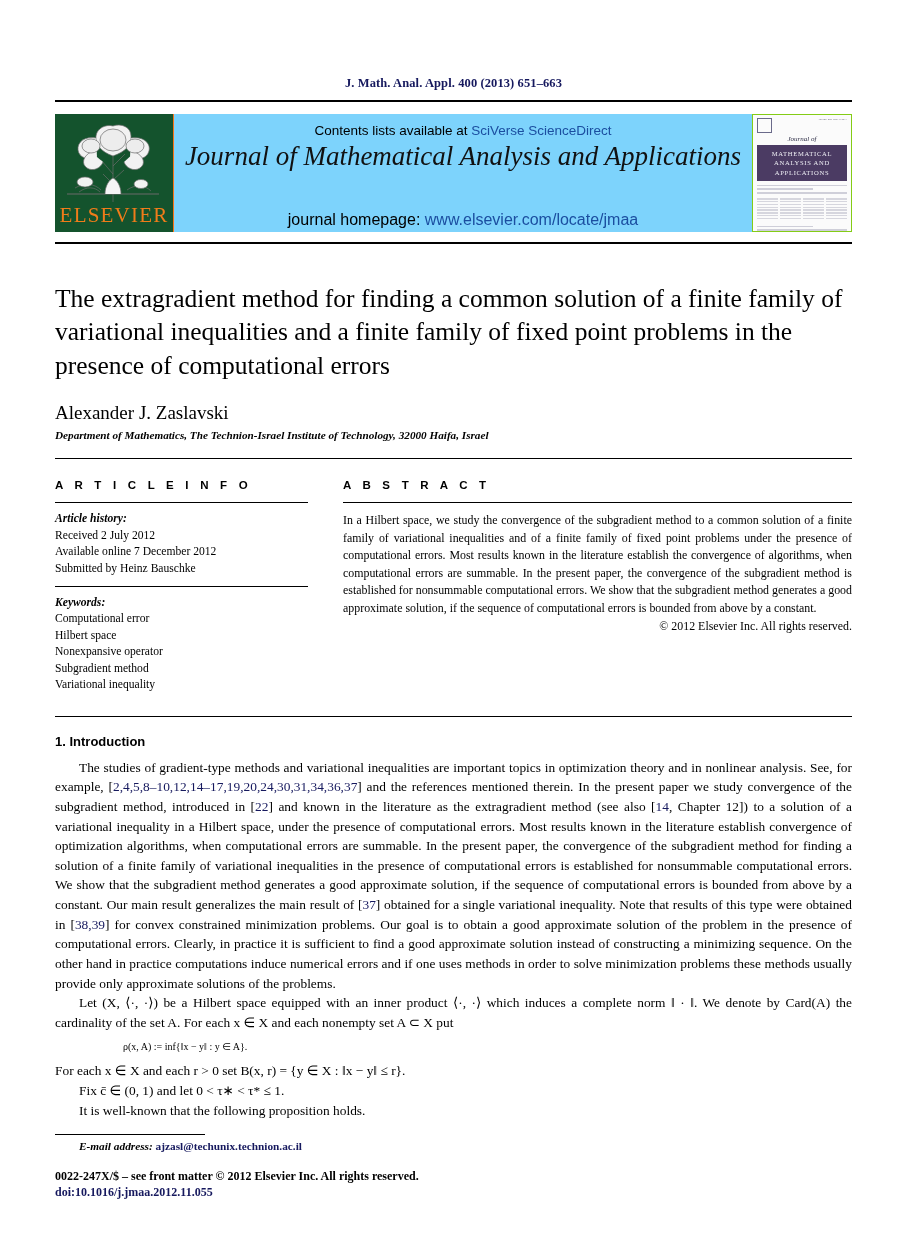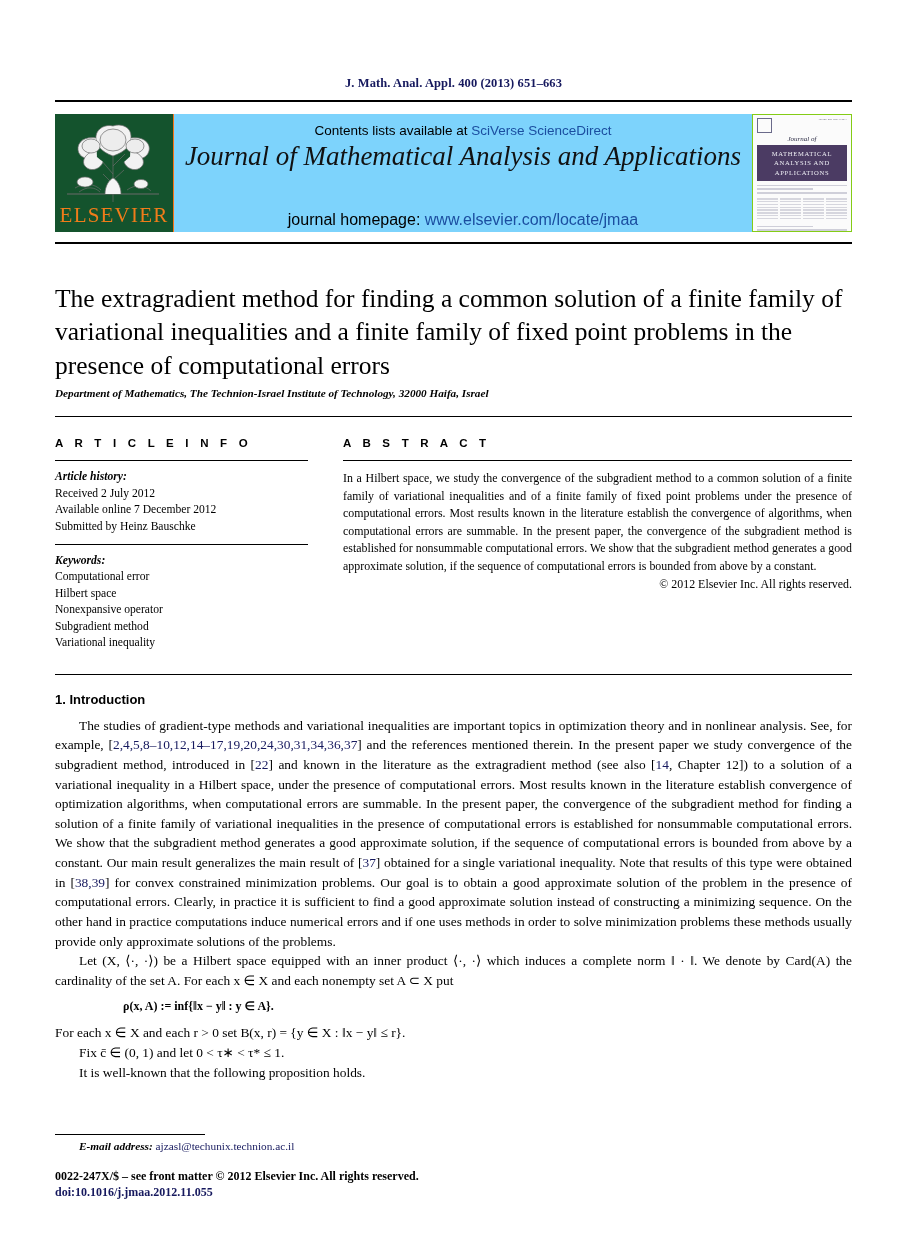--- a/index.html
+++ b/index.html
@@ -180,37 +180,36 @@
   .body-text {
     font-size: 13.4px;
     line-height: 1.465;
     text-align: justify;
     margin-top: 9px;
   }
   .body-text p { margin: 0; text-indent: 24px; }
   .body-text p.noindent { text-indent: 0; }
   .cite { color: #16195e; }
   .formula {
-    font-size: 12px;
+    font-size: 10px;
     margin-top: 9px;
     padding-left: 68px;
-    font-weight: bold;
   }
   .tight { margin-top: 2px; }
 
   
   .footer { position: absolute; left: 55px; bottom: 38px; width: 797px; }
   .foot-rule { border-top: 1.1px solid #000; width: 150px; }
   .email-line {
     font-size: 11.3px;
     margin-top: 5px;
     padding-left: 24px;
   }
   .email-line .lbl { font-style: italic; font-weight: bold; }
-  .email-addr { color: #16195e; font-weight: normal; }
+  .email-addr { color: #16195e; font-weight: bold; }
   .issn-line { font-size: 12px; font-weight: bold; margin-top: 17px; }
   .doi-line { font-size: 12px; font-weight: bold; color: #16195e; margin-top: 1px; }
 </style>
 </head>
 <body>
 
 <div class="page">
 
   <div class="runninghead">J. Math. Anal. Appl. 400 (2013) 651–663</div>
   <div class="rule-top"></div>
@@ -312,20 +311,21 @@
       <div style="margin-top:5px">
         <div class="cv-line s"></div>
         <div class="cv-line"></div>
 
       </div>
     </div>
   </div>
   <div class="rule-masthead"></div>
 
   <div class="title">The extragradient method for finding a common solution of a finite family of variational inequalities and a finite family of fixed point problems in the presence of computational errors</div>
+  <div class="author">Alexander J. Zaslavski</div>
   <div class="affiliation">Department of Mathematics, The Technion-Israel Institute of Technology, 32000 Haifa, Israel</div>
   <div class="rule-title"></div>
 
   <div class="infoabs">
 
     <div class="col-info">
       <div class="sec-head">A R T I C L E   I N F O</div>
       <div class="sec-rule"></div>
       <div class="info-group">
         <div class="lbl">Article history:</div>

